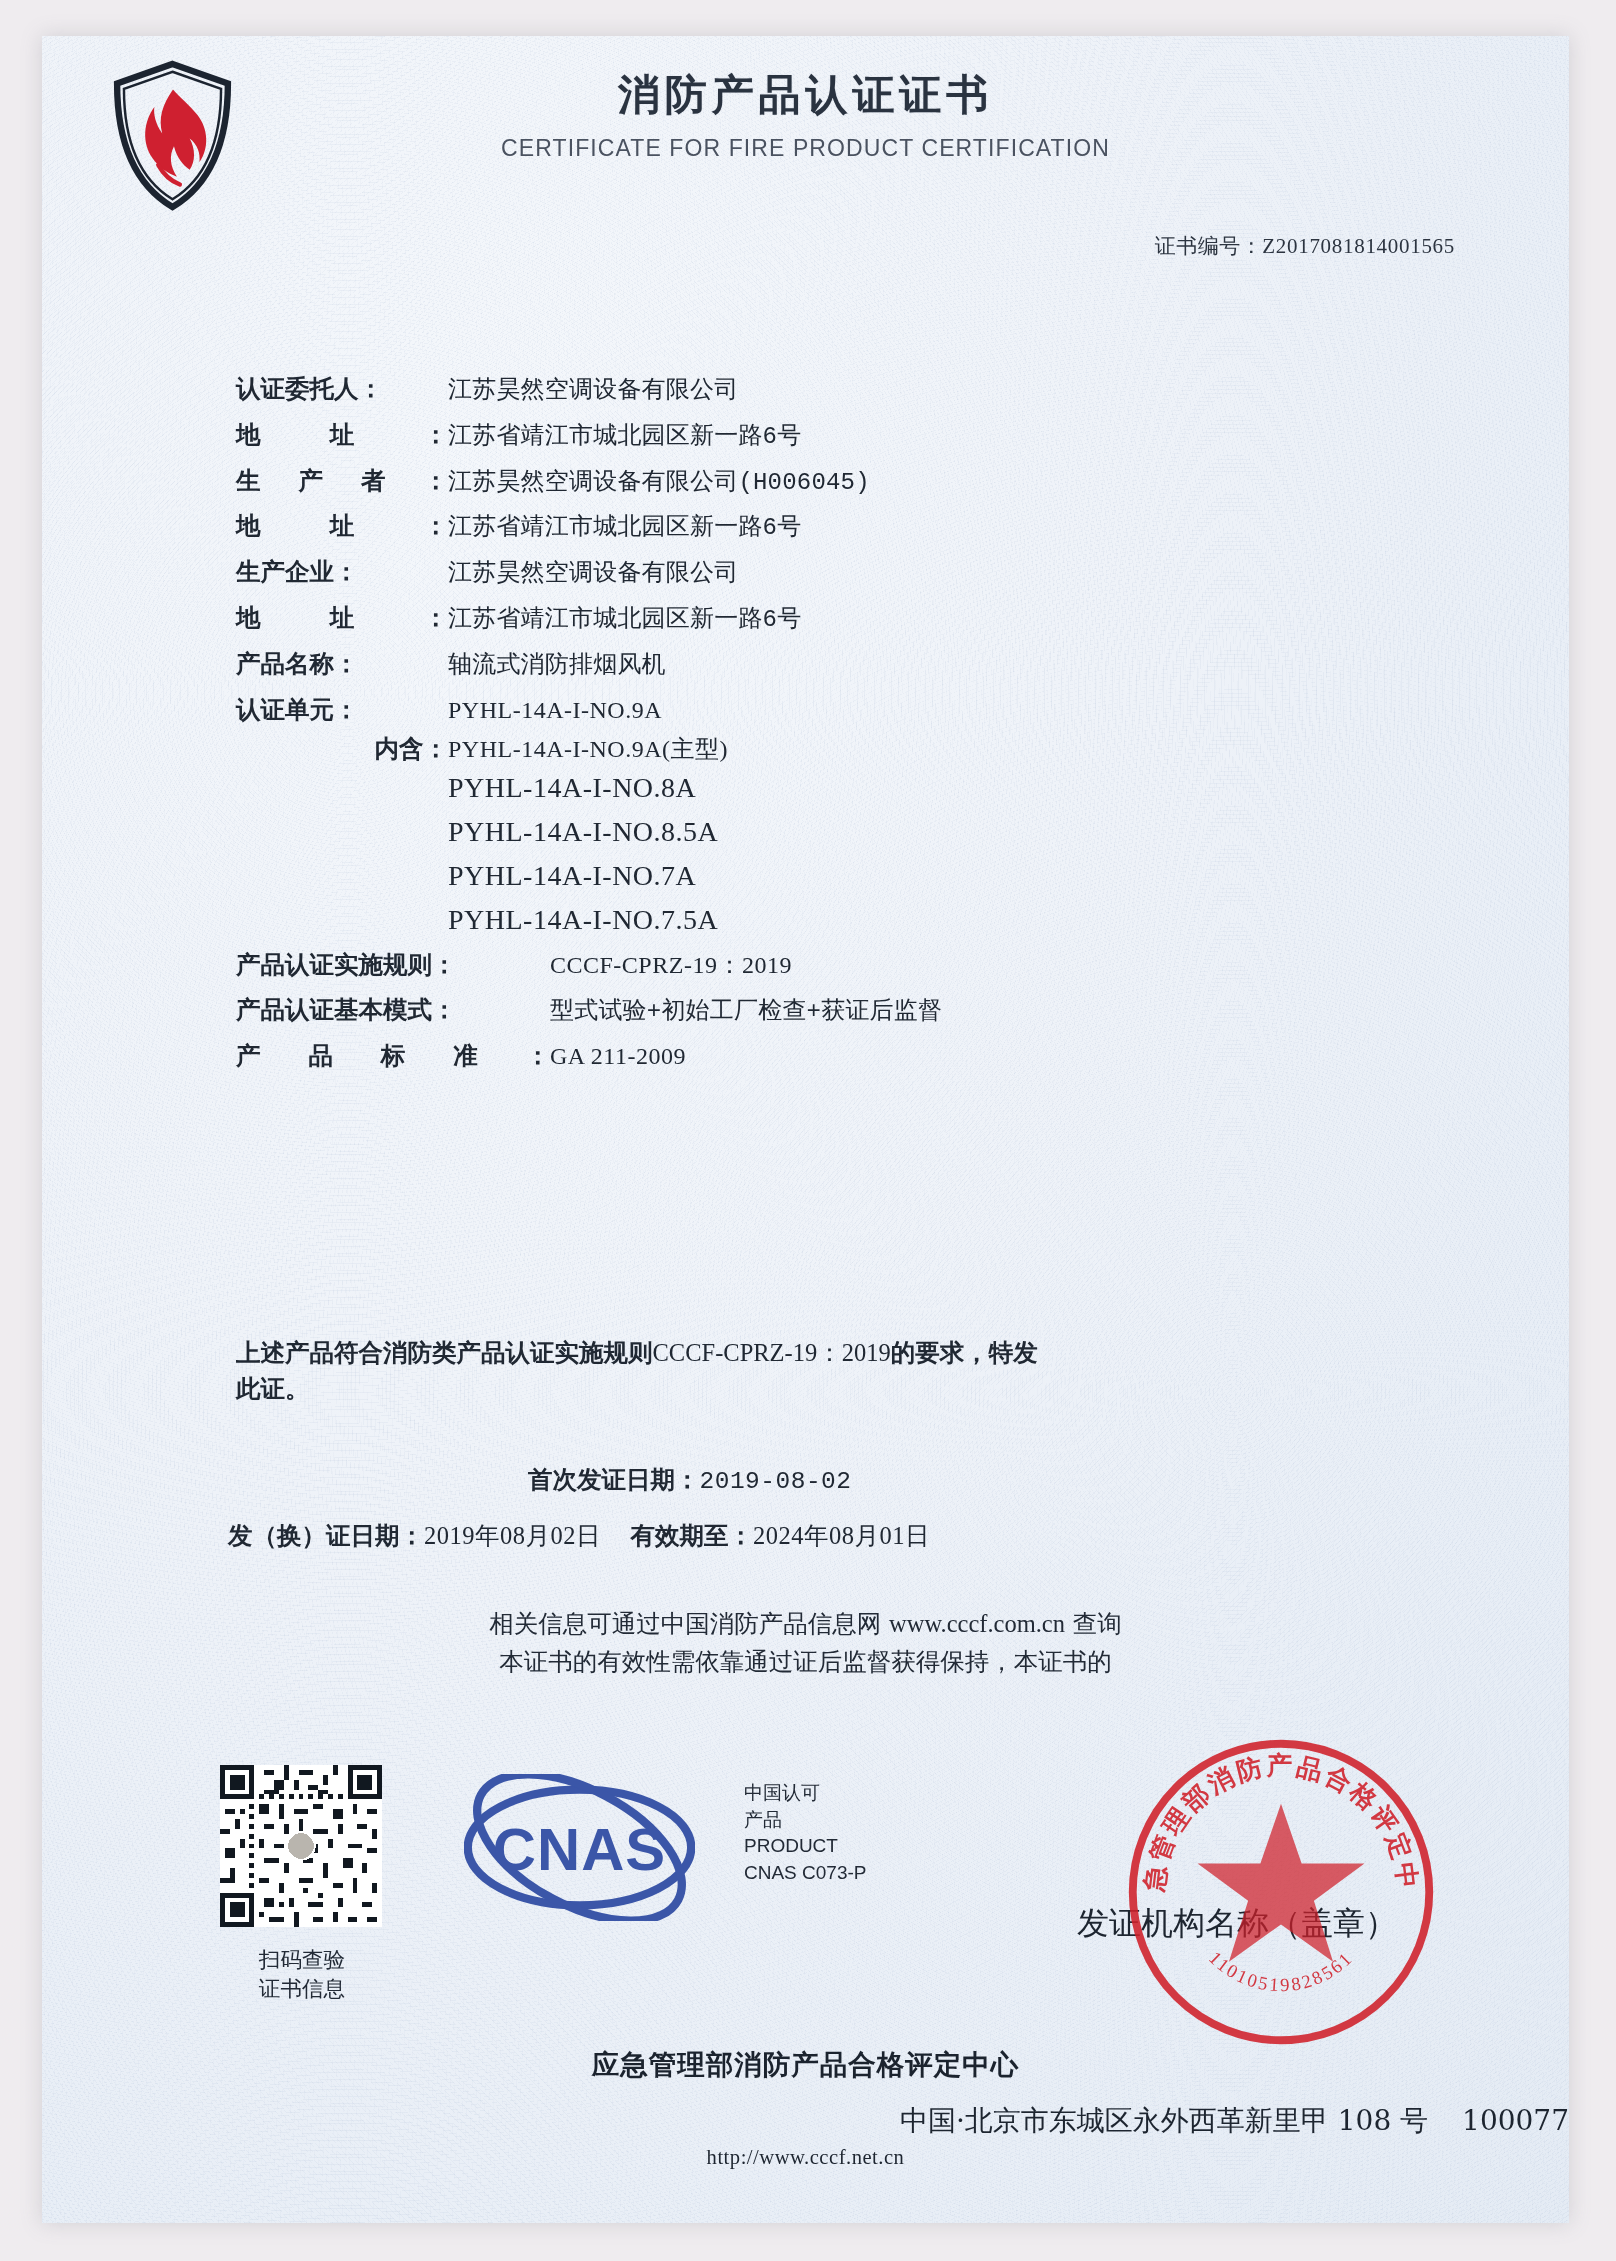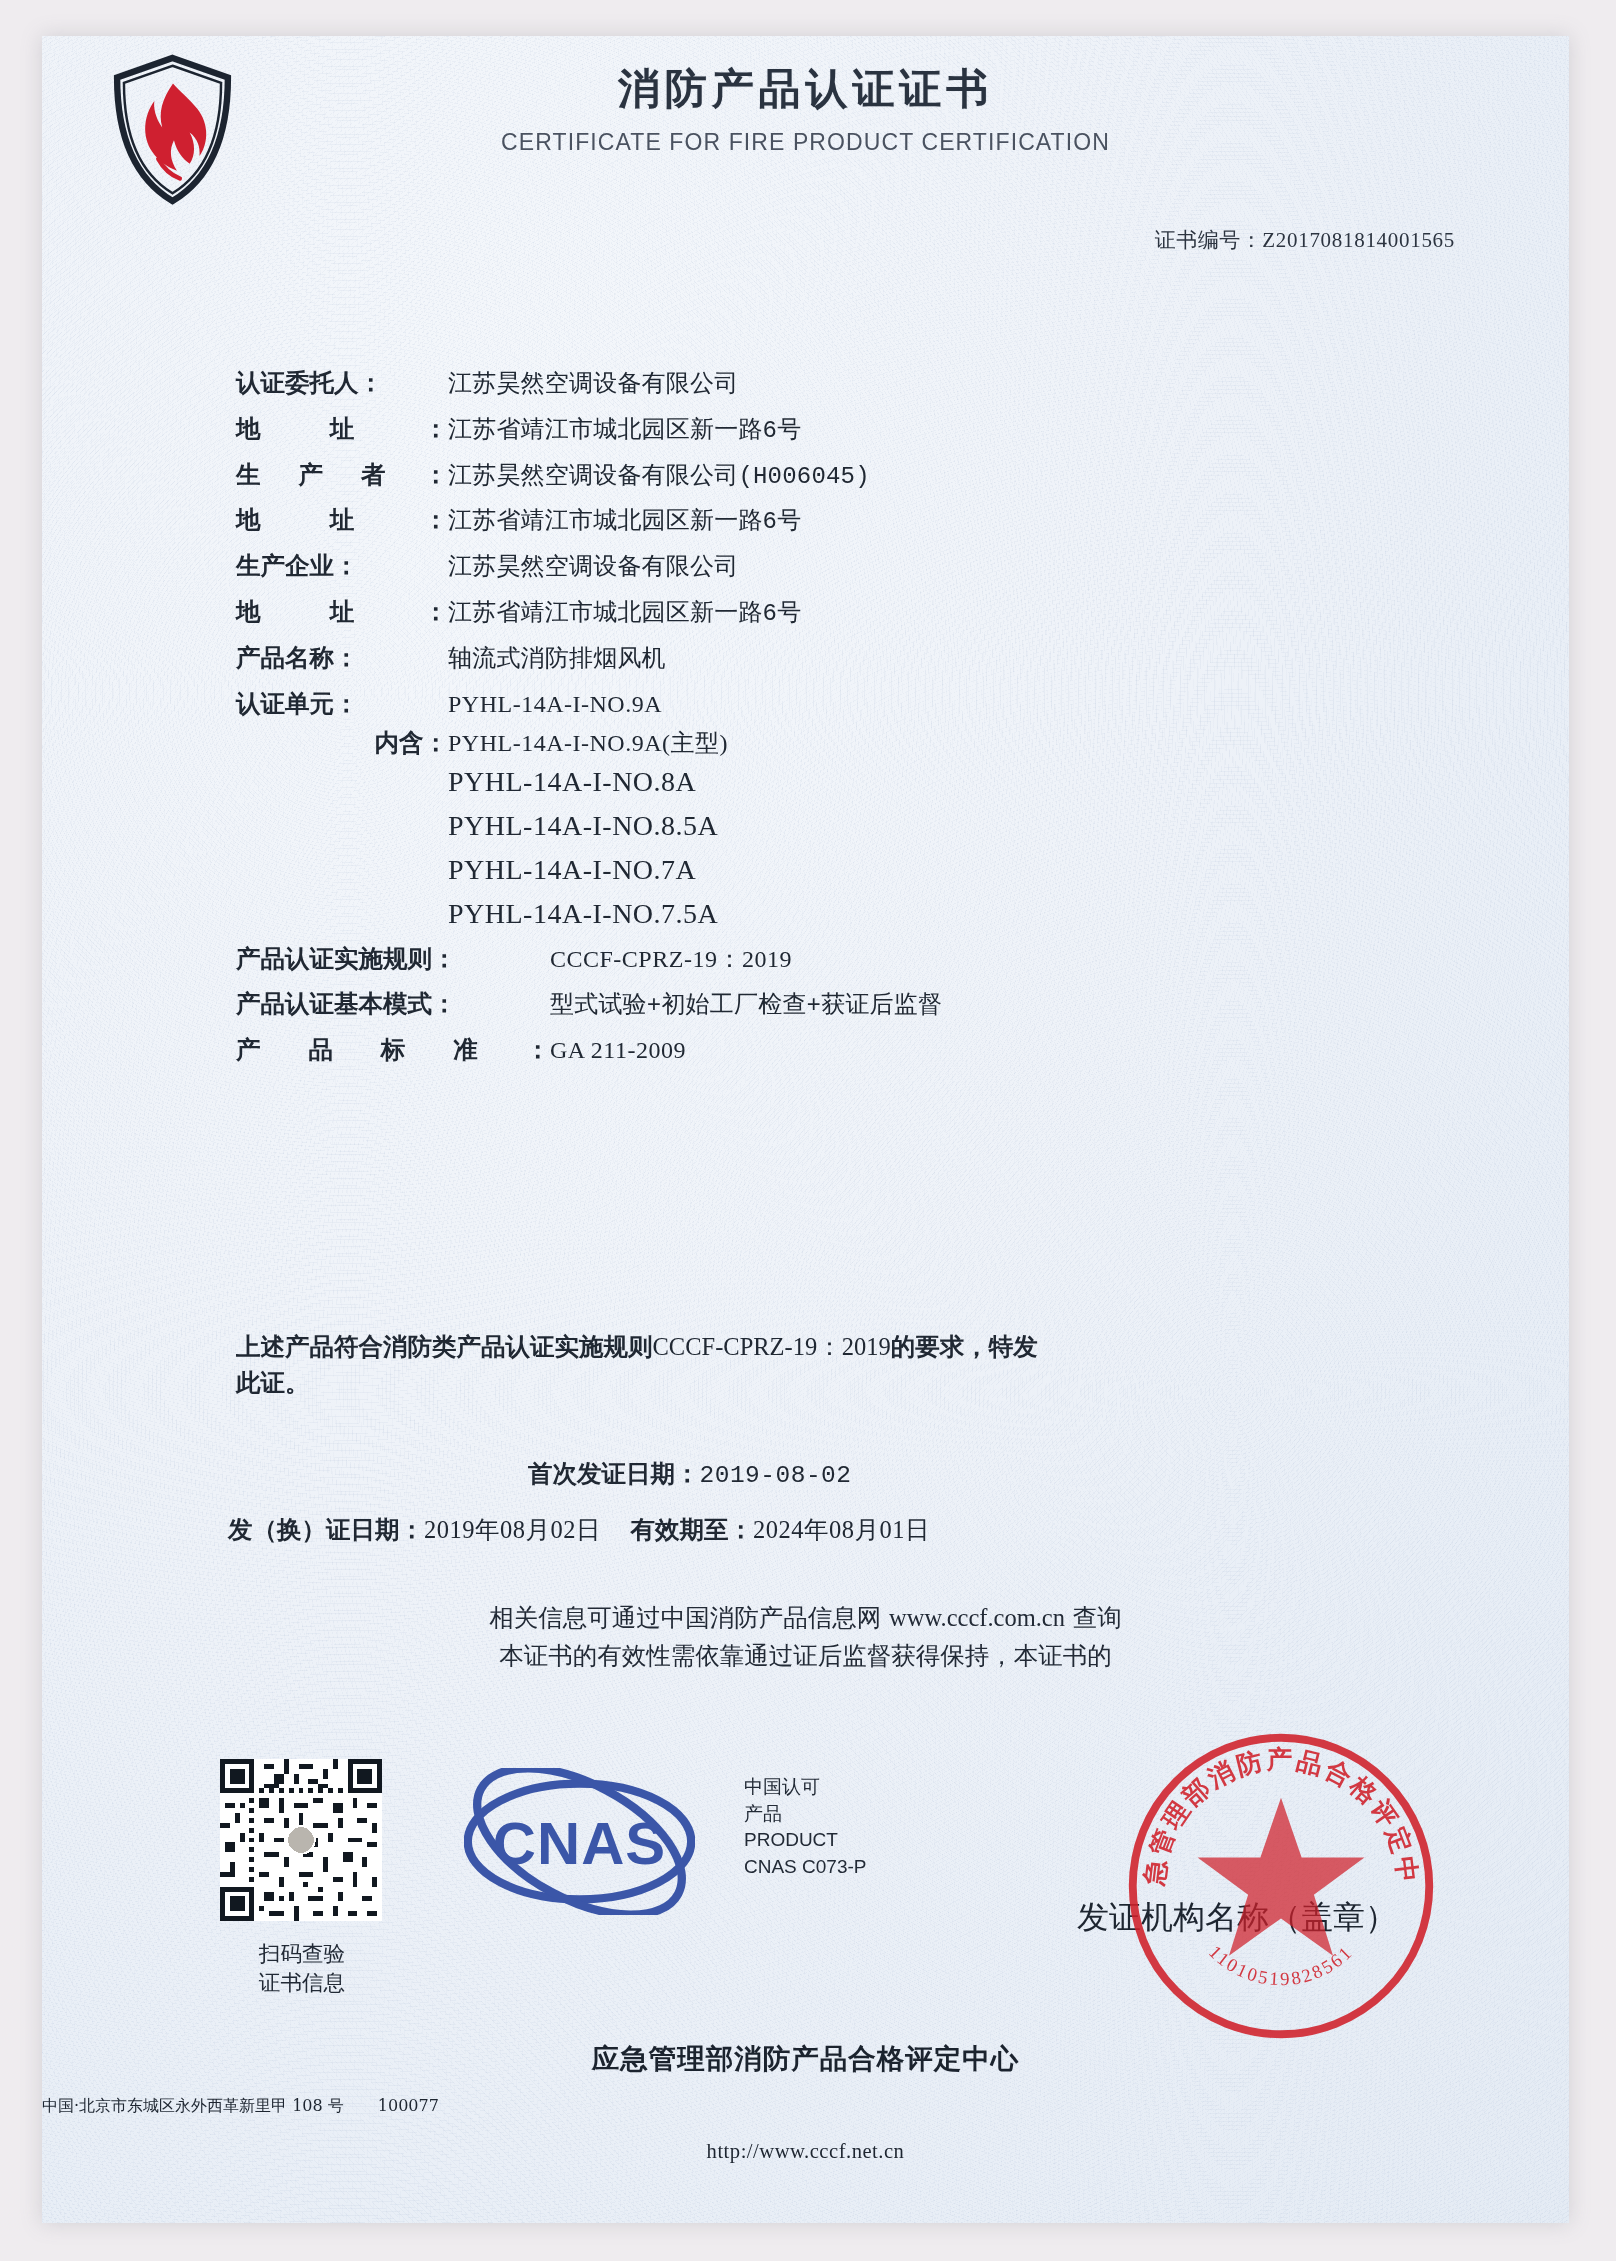--- a/index.html
+++ b/index.html
@@ -40,20 +40,21 @@
       repeating-radial-gradient(circle at 20% 30%, rgba(150,170,200,0.10) 0 0.5px, rgba(255,255,255,0) 0.5px 3.4px),
       repeating-radial-gradient(circle at 78% 62%, rgba(150,170,200,0.09) 0 0.5px, rgba(255,255,255,0) 0.5px 3.9px),
       repeating-linear-gradient(93deg, rgba(160,175,205,0.06) 0 0.5px, rgba(255,255,255,0) 0.5px 4.4px);
     pointer-events: none;
   }
   .content {
     position: relative;
     z-index: 2;
     width: 100%;
     height: 100%;
+    margin-top: 6px;
   }
 
   
   .emblem {
     position: absolute;
     left: 69px;
     top: 17.7px;
     width: 123px;
     height: 152px;
   }
@@ -285,23 +286,23 @@
     font-weight: bold;
     font-size: 27.5px;
     letter-spacing: 1px;
     color: #1b232e;
   }
   .addr {
     position: absolute;
     left: 0;
     top: 2060px;
     width: 100%;
-    text-align: left;
-    font-family: "DejaVu Serif", serif;
-    font-size: 16px;
+    text-align: right;
+    font-family: "DejaVu Serif", serif;
+    font-size: 28px;
     color: #1d2530;
   }
   .addr .gap { display: inline-block; width: 34px; }
   .site {
     position: absolute;
     left: 0;
     top: 2104px;
     width: 100%;
     text-align: center;
     font-family: "Liberation Serif", serif;

